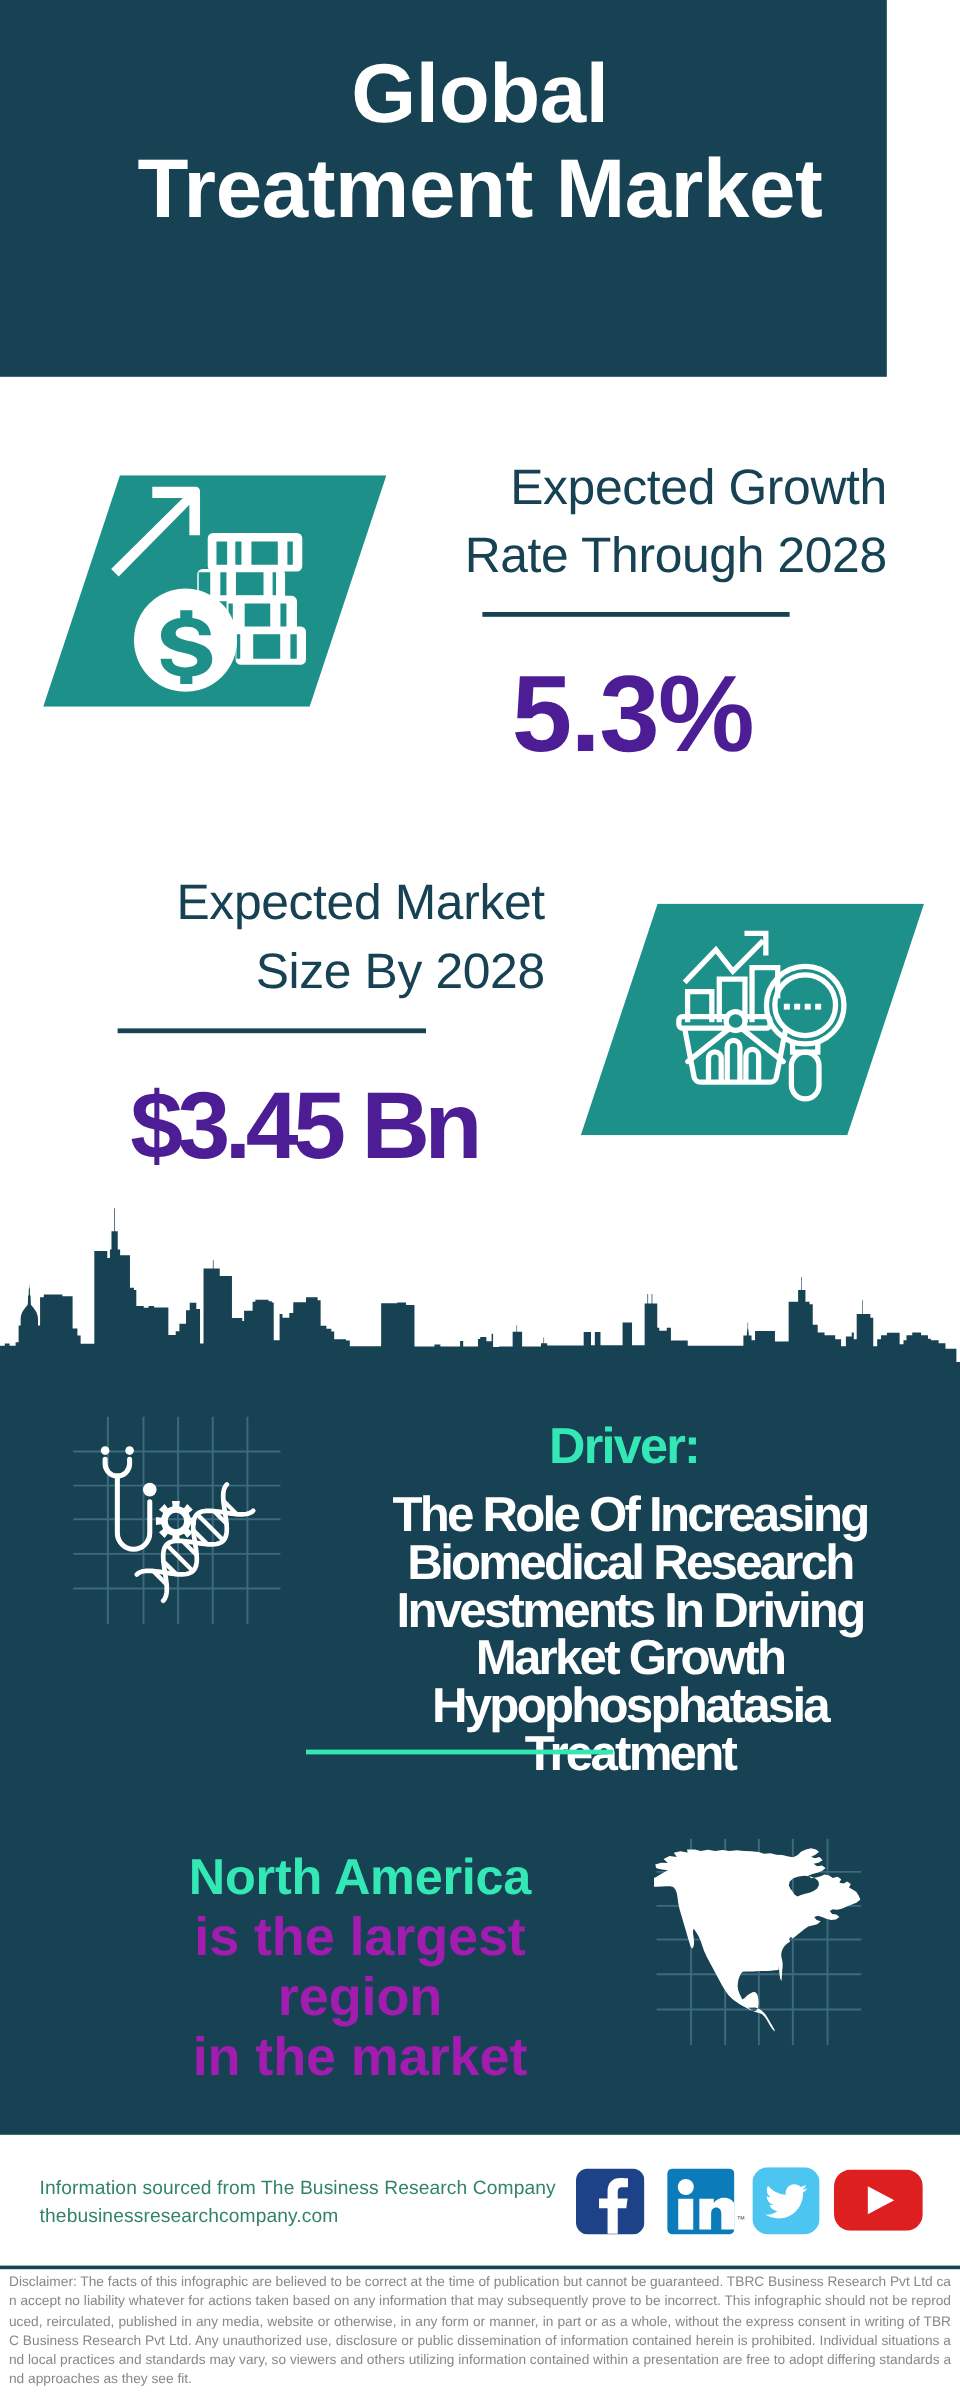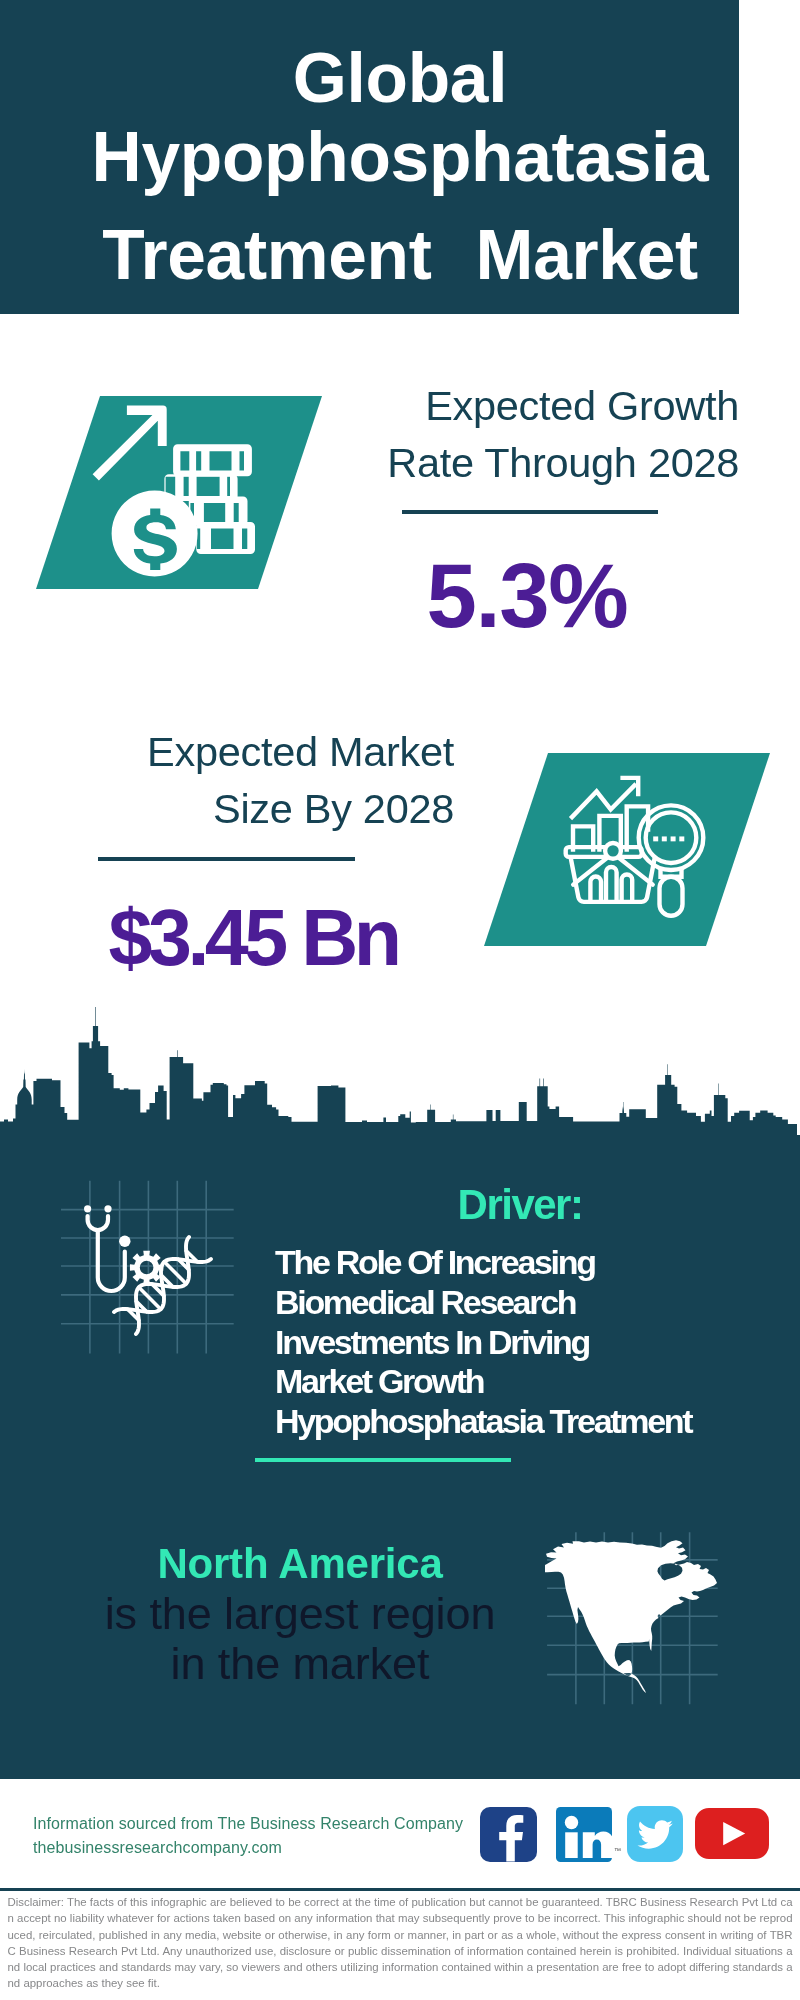--- a/index.html
+++ b/index.html
@@ -17,39 +17,38 @@
   .stat-value{position:absolute;color:#4c1d95;font-weight:700;text-align:center;}
   .stat-value.v1{font-size:90.5px;line-height:96px;letter-spacing:-1.3px;}
   .stat-value.v2{font-size:79px;line-height:86px;letter-spacing:-4.5px;}
 
   
   .darkband{position:absolute;left:0;width:800px;background:#164253;}
   .skyline{position:absolute;left:0;width:800px;}
 
   
   .driver-head{position:absolute;color:#33e8b5;font-size:42px;font-weight:700;line-height:46px;text-align:center;letter-spacing:-1.5px;padding-right:1.5px;}
-  .driver-text{position:absolute;color:#ffffff;font-size:34px;font-weight:700;line-height:39.8px;text-align:left;letter-spacing:-2.3px;padding-right:2.3px;}
+  .driver-text{position:absolute;color:#ffffff;font-size:41px;font-weight:700;line-height:39.8px;text-align:center;letter-spacing:-2.3px;padding-right:2.3px;}
   .driver-rule{position:absolute;height:4px;background:#33e8b5;}
 
   
   .region-name{position:absolute;color:#33e8b5;font-size:42px;font-weight:700;line-height:50px;text-align:center;letter-spacing:-0.2px;}
-  .region-text{position:absolute;color:#0f172a;font-size:45px;font-weight:400;line-height:50px;text-align:center;letter-spacing:-0.1px;}
+  .region-text{position:absolute;color:#a21caf;font-size:45px;font-weight:700;line-height:50px;text-align:center;letter-spacing:-0.1px;}
   .source-text{position:absolute;color:#33836a;font-size:16px;line-height:23.8px;letter-spacing:0.1px;}
   .disclaimer{position:absolute;color:#87888a;font-size:11.43px;line-height:16.25px;text-align:justify;word-break:break-all;}
   .hairline{position:absolute;left:0;width:800px;height:3px;background:#164253;}
 </style>
 </head>
 <body>
 
 <div class="page">
 
   <div class="header">
     <div class="header-title" id="hdr-title" style="top:39px;">
         <div>Global</div>
-        <div>Hypophosphatasia</div>
         <div>Treatment Market</div>
       </div>
   </div>
 
   <div>
     <svg style="position:absolute;left:36px;top:396px;width:286px;height:193px;" viewBox="0 0 286 193">
       <polygon points="64,0 286,0 222,193 0,193" fill="#1d908a"></polygon>
       <g fill="#ffffff">
 
         <path d="M90.9 9.6 H127 a3.7 3.7 0 0 1 3.7 3.7 V50 h-8.9 V24.7 L62.9 84.5 l-6.3 -6.3 L116.4 19 H90.9 Z"></path>

